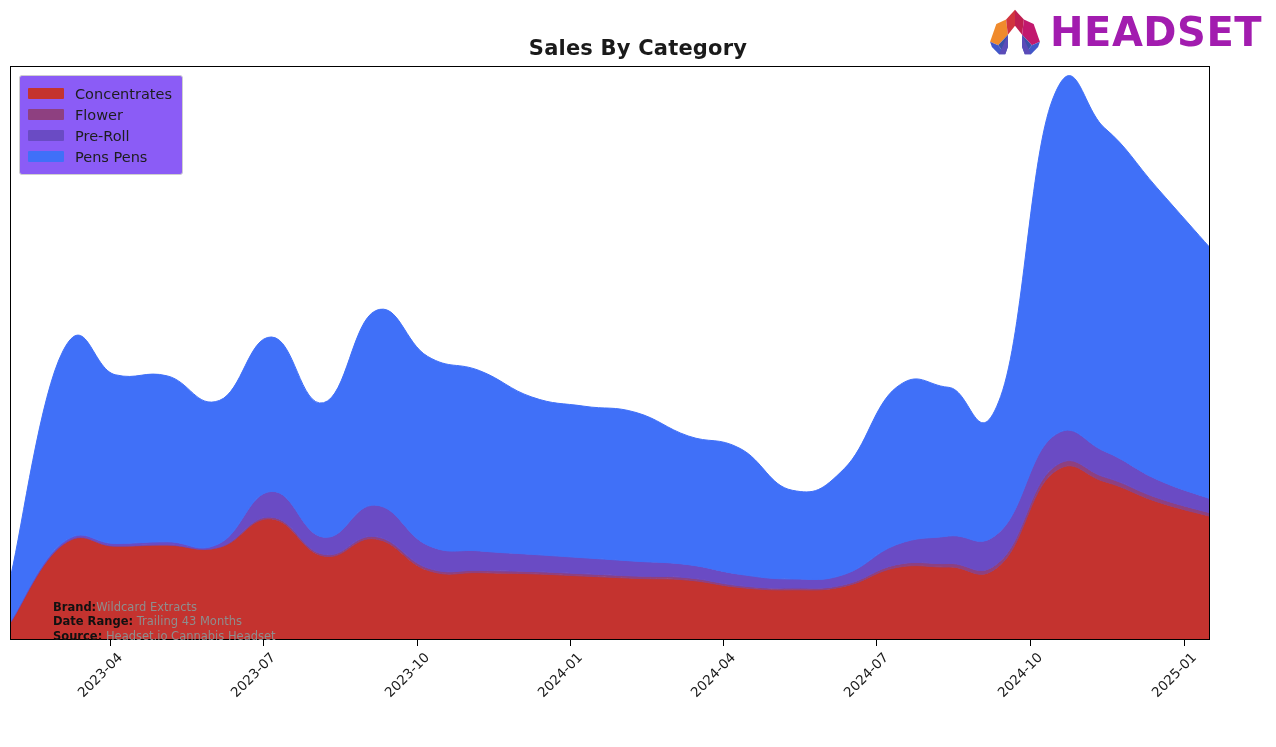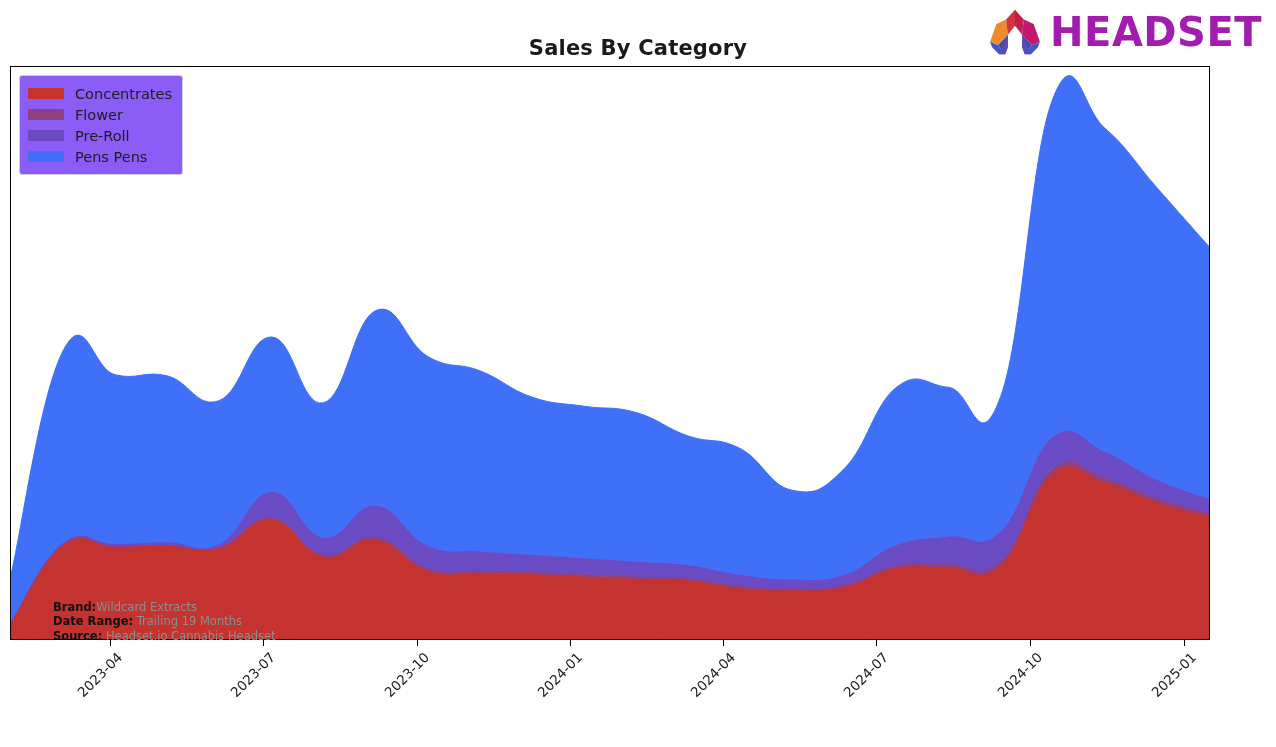--- a/index.html
+++ b/index.html
@@ -180,21 +180,21 @@
       <div class="xtick-line" style="left: 1173.6px;"></div>
       <div class="xtick-label" style="left: 1177.6px;">2025-01</div>
     </div>
 
   <div class="footer">
     <div class="footer-row">
       <span class="footer-key">Brand:</span><span class="footer-val">Wildcard Extracts</span>
     </div>
     <div class="footer-row">
       <span class="footer-key">Date Range:</span>
-      <span class="footer-val">Trailing 19 Months</span>
+      <span class="footer-val">Trailing 43 Months</span>
     </div>
     <div class="footer-row">
       <span class="footer-key">Source:</span>
       <span class="footer-val">Headset.io Cannabis Headset</span>
     </div>
   </div>
 
 </div>
 
 </body></html>

